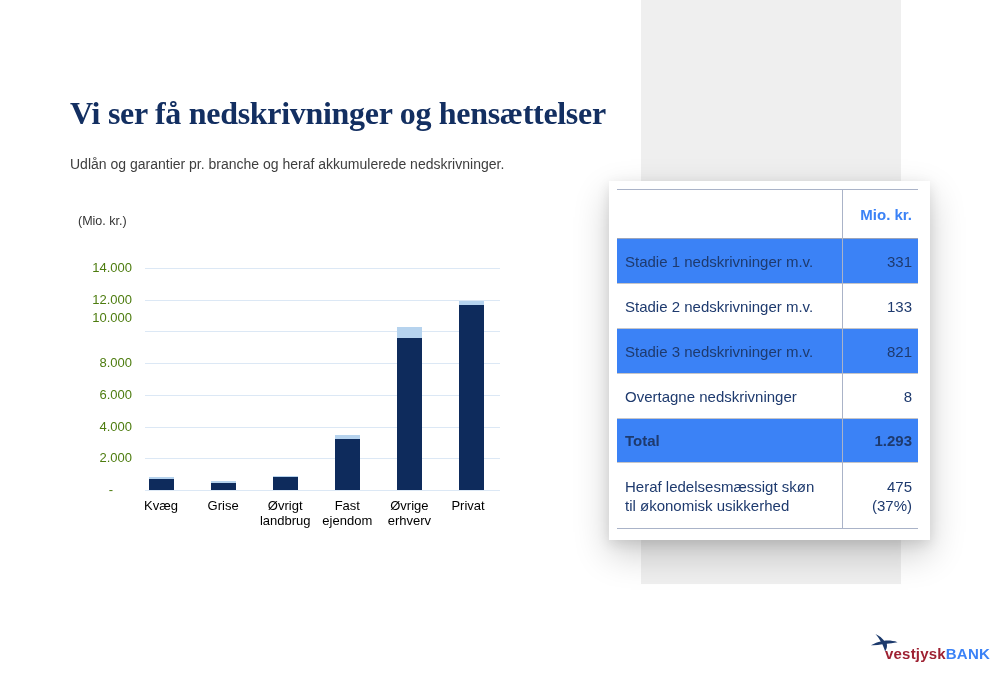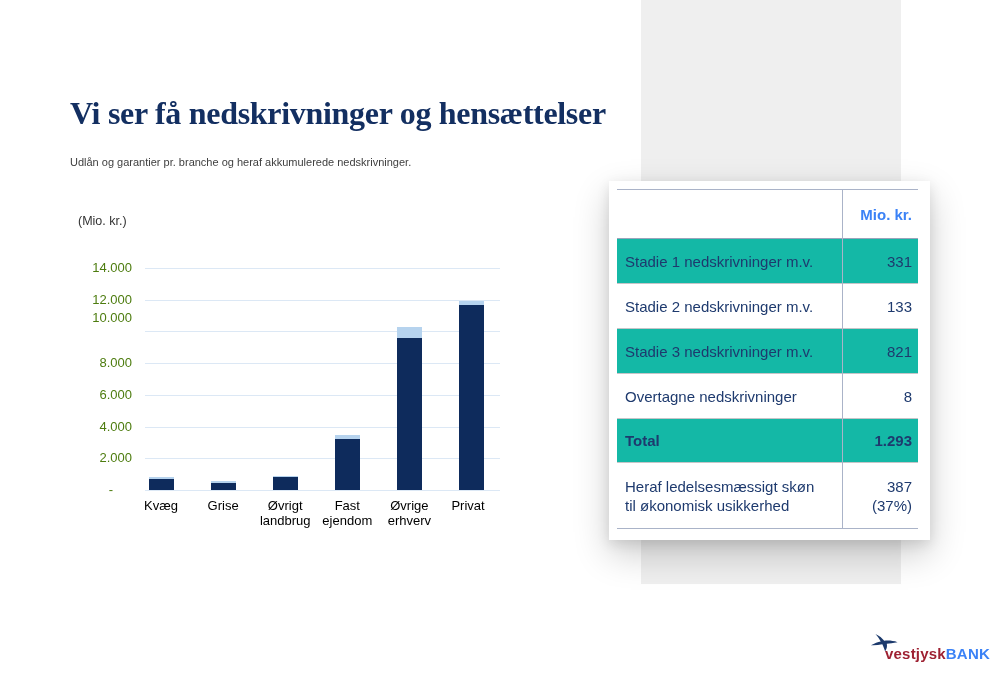--- a/index.html
+++ b/index.html
@@ -3,21 +3,21 @@
 <meta charset="utf-8">
 <style>
   html,body{margin:0;padding:0;background:#fff;}
   #slide{position:relative;width:1000px;height:685px;background:#ffffff;overflow:hidden;
          font-family:"Liberation Sans",sans-serif;}
   
   .band{position:absolute;left:641px;top:0;width:260px;height:584px;background:#efefef;}
   
   .title{position:absolute;left:70px;top:74px;font-family:"Liberation Serif",serif;
          font-weight:700;font-size:32px;color:#132f61;letter-spacing:-0.3px;white-space:nowrap;}
-  .subtitle{position:absolute;left:70px;top:156px;font-size:11px;color:#3e3e3e;}
+  .subtitle{position:absolute;left:70px;top:156px;font-size:14px;color:#3e3e3e;}
   
   .unit{position:absolute;left:78px;top:214px;font-size:12.5px;color:#333;}
   #yaxis{position:absolute;left:60px;top:268px;width:72px;height:232px;}
   .ytick{position:absolute;right:0;width:100%;text-align:right;font-size:13px;color:#4d7c0f;
          height:16px;line-height:16px;box-sizing:border-box;}
   .ytick.zero{padding-right:19px;}
   #plot{position:absolute;left:145px;top:268px;width:355px;height:222px;}
   .gridline{position:absolute;left:0;width:100%;height:1px;background:#dce8f5;}
   .bar{position:absolute;bottom:0;display:flex;flex-direction:column;justify-content:flex-end;}
   .xlab{position:absolute;top:498px;width:64px;text-align:center;font-size:13px;
@@ -32,21 +32,21 @@
   #card{position:absolute;left:609px;top:181px;width:321px;height:359px;background:#fff;
         box-shadow:0 14px 34px rgba(0,0,0,0.20),0 4px 12px rgba(0,0,0,0.10);}
   #tbl{position:absolute;left:8px;right:12px;top:8px;}
   .hairline{height:1px;background:#aab3c8;}
   .thead{height:49px;display:flex;align-items:center;box-sizing:border-box;
          border-bottom:1px solid #9aa4bb;}
   .thead .hval{margin-left:auto;padding-right:6px;font-weight:700;font-size:15px;color:#3b82f6;}
   .trow{display:flex;align-items:center;box-sizing:border-box;border-bottom:1px solid #c5c5c8;
         font-size:15px;color:#1e3a6e;}
   .trow:last-child{border-bottom:1px solid #aab3c8;}
-  .trow.shaded{background:#14b8a6;}
+  .trow.shaded{background:#3b82f6;}
   .trow.bold{font-weight:700;}
   .trow .lbl{flex:1;padding-left:8px;line-height:19px;}
   .trow .val{width:92px;text-align:right;padding-right:6px;line-height:19px;box-sizing:border-box;}
   .vdiv{position:absolute;left:233px;top:8px;width:1px;height:339px;background:#aab3c8;}
   
   #logo{position:absolute;left:870px;top:632px;width:116px;height:36px;}
   #logo svg{position:absolute;left:0;top:1px;}
   .brand{position:absolute;left:15px;top:13px;font-size:15px;font-weight:600;
          letter-spacing:0.2px;white-space:nowrap;}
   .brand1{color:#9e2132;}
@@ -142,21 +142,21 @@
           </div>
           <div class="trow shaded bold" style="height: 44px;">
             <div class="lbl">Total</div>
             <div class="val">
               <div>1.293</div>
             </div>
           </div>
           <div class="trow" style="height: 66px;">
             <div class="lbl">Heraf ledelsesmæssigt skøn til økonomisk usikkerhed</div>
             <div class="val">
-              <div>387</div>
+              <div>475</div>
               <div>(37%)</div>
             </div>
           </div>
         </div>
     </div>
     <div class="vdiv"></div>
   </div>
 
   <div id="logo">
     <svg width="28" height="19" viewBox="0 0 30 20">

